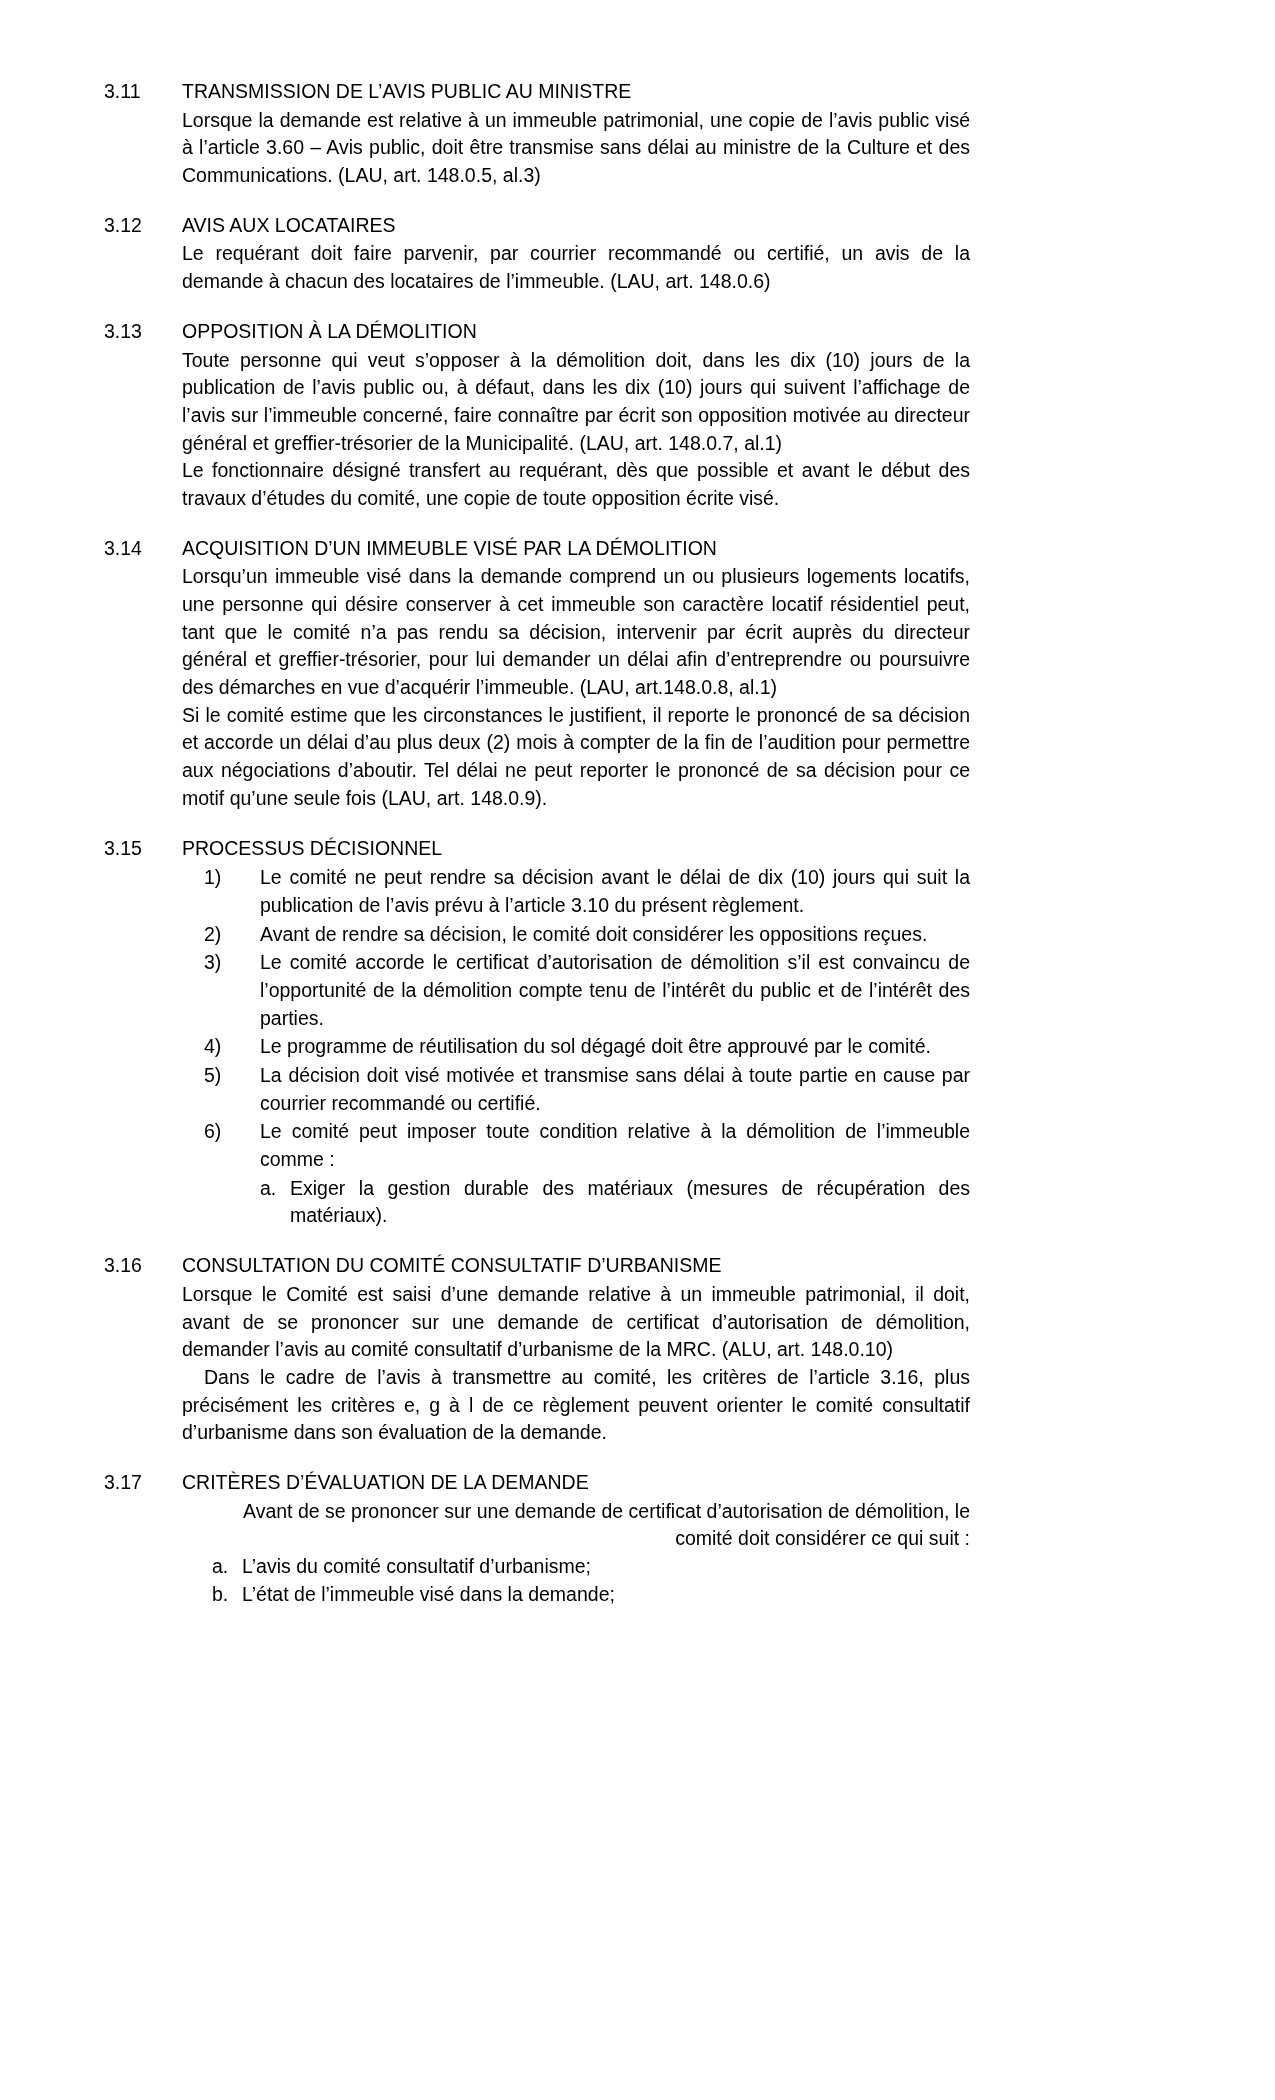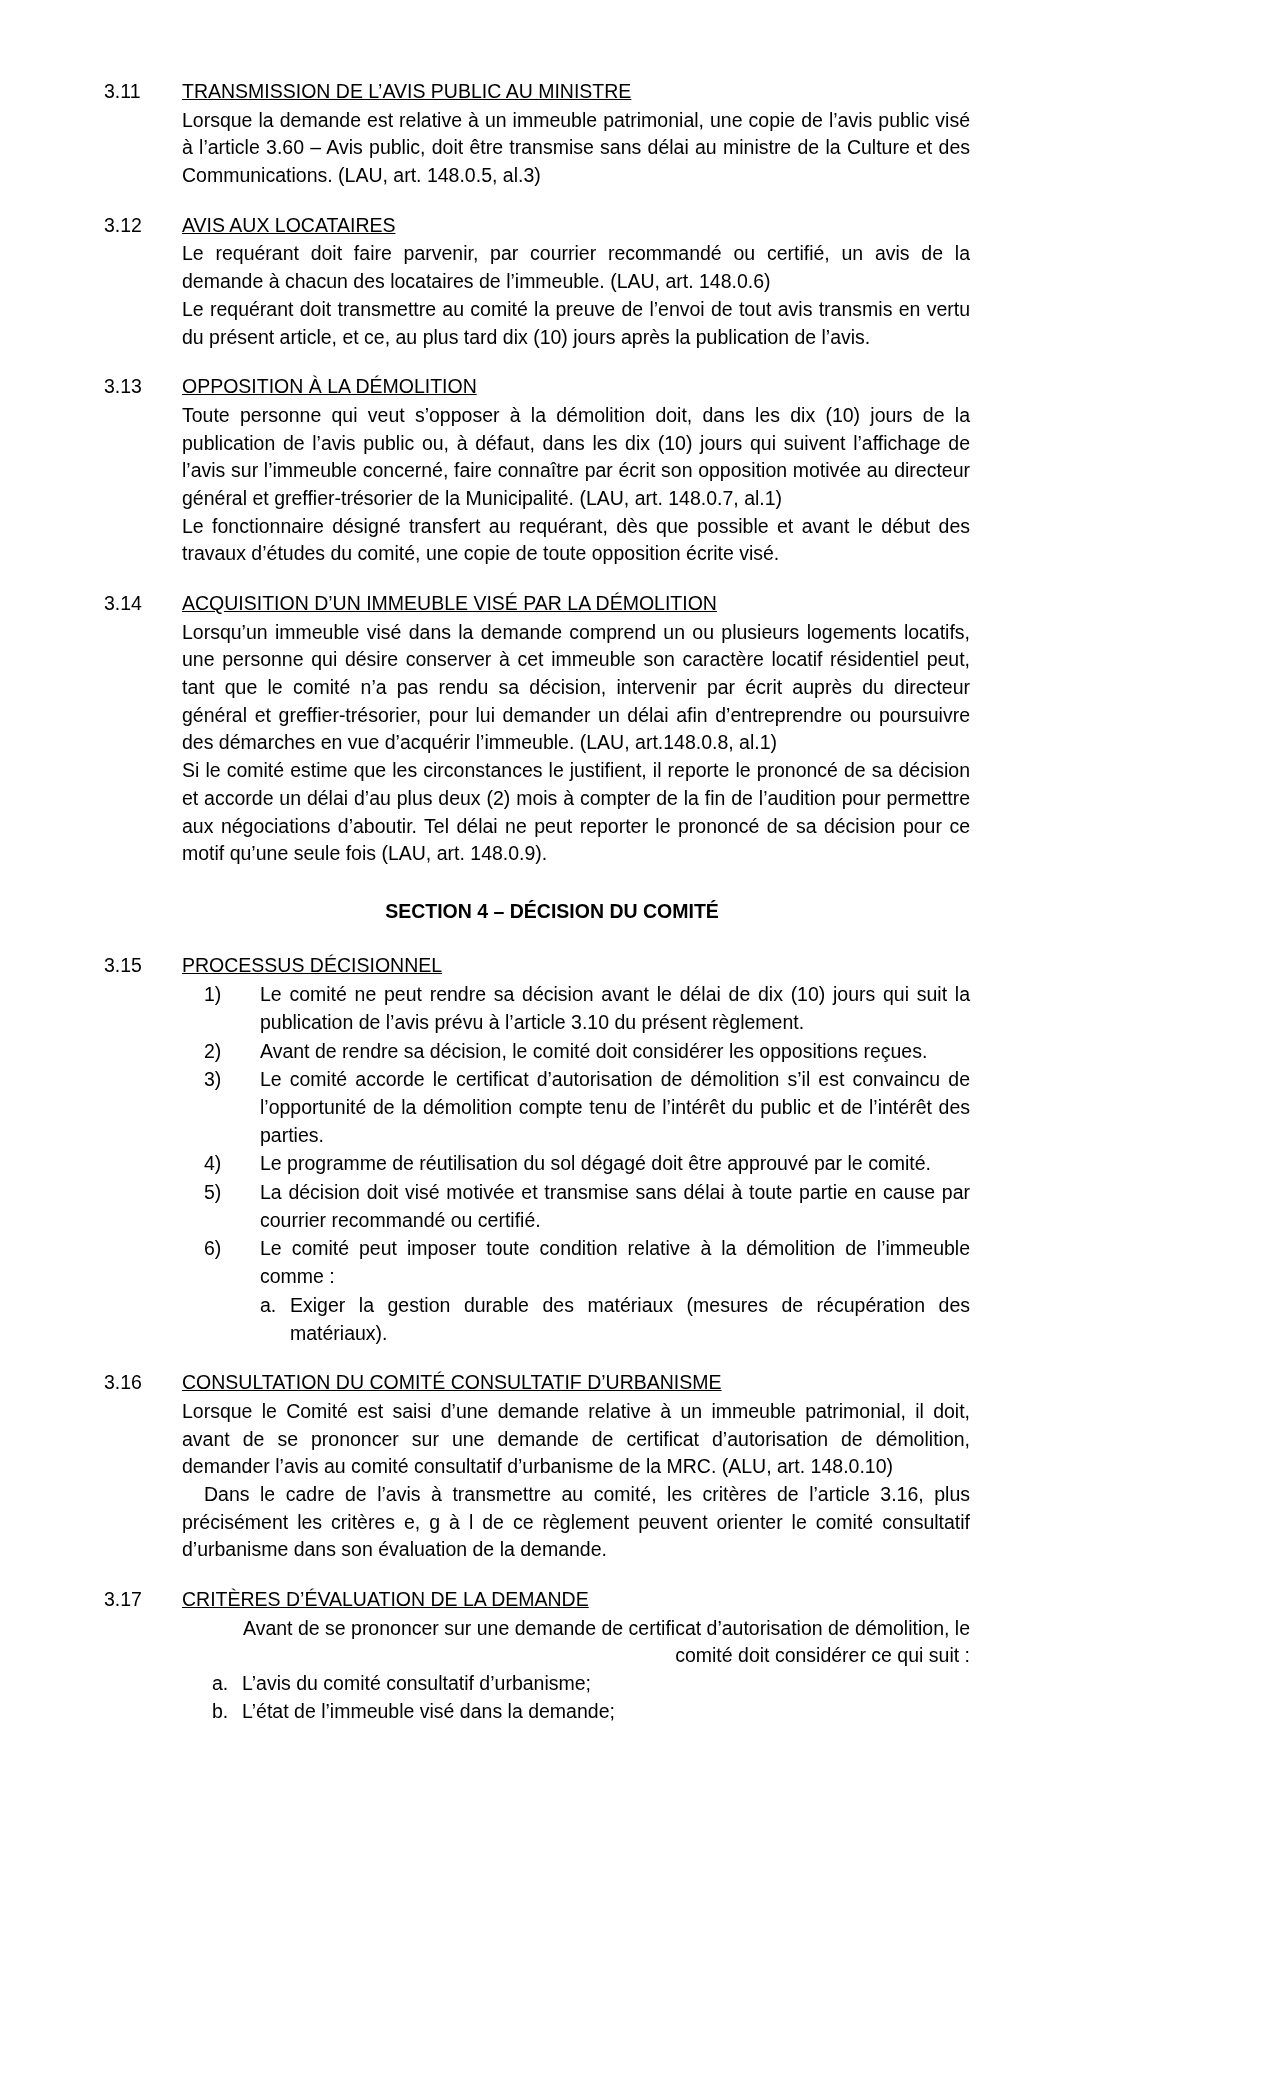--- a/index.html
+++ b/index.html
@@ -32,21 +32,20 @@
   }
   .clause .num {
     position: absolute;
     left: 0;
     top: 0;
     width: 70px;
     text-align: left;
   }
   .clause .heading {
     margin: 0 0 1px 0;
-    text-decoration: underline;
   }
   .clause p {
     margin: 0;
     text-align: justify;
     text-justify: inter-word;
   }
   .clause p.nojust {
     text-align: right;
   }
 
@@ -117,38 +116,36 @@
     <div class="clause">
       <span class="num">3.11</span>
       <div class="heading">TRANSMISSION DE L’AVIS PUBLIC AU MINISTRE</div>
       <p>Lorsque la demande est relative à un immeuble patrimonial, une copie de l’avis public visé à l’article 3.60 – Avis public, doit être transmise sans délai au ministre de la Culture et des Communications. (LAU, art. 148.0.5, al.3)</p>
     </div>
 
     <div class="clause">
       <span class="num">3.12</span>
       <div class="heading">AVIS AUX LOCATAIRES</div>
       <p>Le requérant doit faire parvenir, par courrier recommandé ou certifié, un avis de la demande à chacun des locataires de l’immeuble. (LAU, art. 148.0.6)</p>
-      <p>Le requérant doit transmettre au comité la preuve de l’envoi de tout avis transmis en vertu du présent article, et ce, au plus tard dix (10) jours après la publication de l’avis.</p>
     </div>
 
     <div class="clause">
       <span class="num">3.13</span>
       <div class="heading">OPPOSITION À LA DÉMOLITION</div>
       <p>Toute personne qui veut s’opposer à la démolition doit, dans les dix (10) jours de la publication de l’avis public ou, à défaut, dans les dix (10) jours qui suivent l’affichage de l’avis sur l’immeuble concerné, faire connaître par écrit son opposition motivée au directeur général et greffier-trésorier de la Municipalité. (LAU, art. 148.0.7, al.1)</p>
       <p>Le fonctionnaire désigné transfert au requérant, dès que possible et avant le début des travaux d’études du comité, une copie de toute opposition écrite visé.</p>
     </div>
 
     <div class="clause">
       <span class="num">3.14</span>
       <div class="heading">ACQUISITION D’UN IMMEUBLE VISÉ PAR LA DÉMOLITION</div>
       <p>Lorsqu’un immeuble visé dans la demande comprend un ou plusieurs logements locatifs, une personne qui désire conserver à cet immeuble son caractère locatif résidentiel peut, tant que le comité n’a pas rendu sa décision, intervenir par écrit auprès du directeur général et greffier-trésorier, pour lui demander un délai afin d’entreprendre ou poursuivre des démarches en vue d’acquérir l’immeuble. (LAU, art.148.0.8, al.1)</p>
       <p>Si le comité estime que les circonstances le justifient, il reporte le prononcé de sa décision et accorde un délai d’au plus deux (2) mois à compter de la fin de l’audition pour permettre aux négociations d’aboutir.  Tel délai ne peut reporter le prononcé de sa décision pour ce motif qu’une seule fois (LAU, art. 148.0.9).</p>
     </div>
 
-    <div class="section-title">SECTION 4 – DÉCISION DU COMITÉ</div>
 
     <div class="clause">
       <span class="num">3.15</span>
       <div class="heading">PROCESSUS DÉCISIONNEL</div>
       <ol class="paren">
         <li>
           <span class="lab">1)</span>
           <span class="txt">Le comité ne peut rendre sa décision avant le délai de dix (10) jours qui suit la publication de l’avis prévu à l’article 3.10 du présent règlement.</span>
         </li>
         <li>

